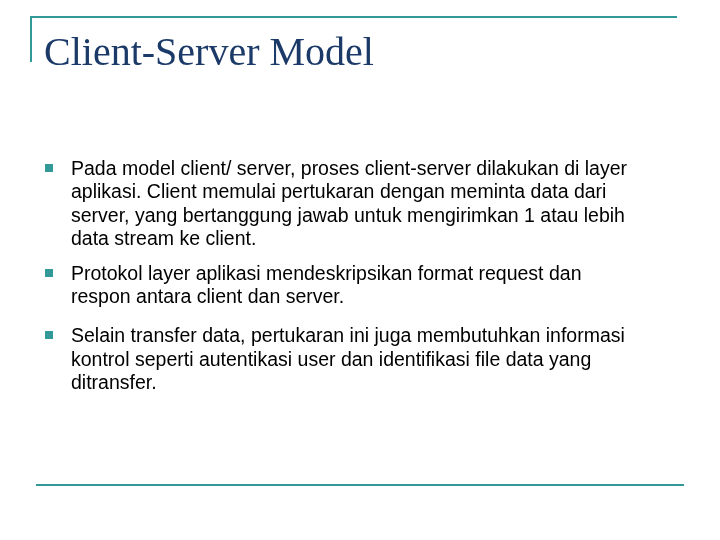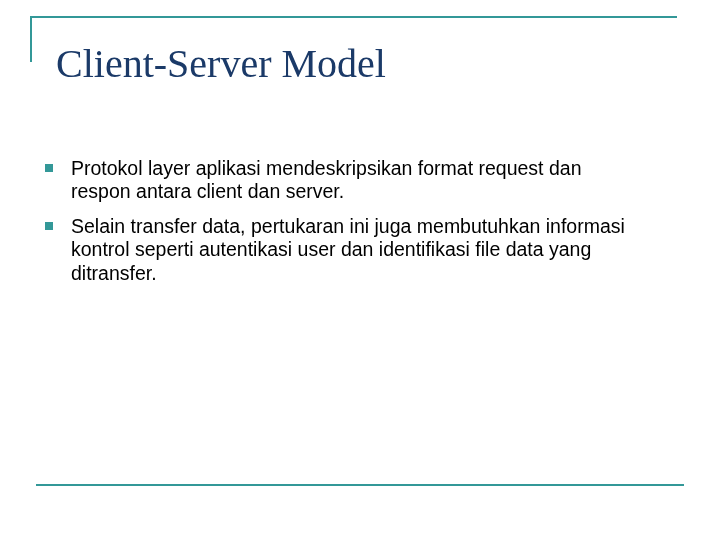--- a/index.html
+++ b/index.html
@@ -33,35 +33,35 @@
   }
   .slide-title {
     position: absolute;
     left: 40px;
     top: 24px;
     font-family: "Liberation Serif", serif;
     font-size: 40px;
     line-height: 48px;
     font-weight: normal;
     color: var(--navy, #1B3A68);
-    margin: 16px;
+    margin: 4px;
     white-space: nowrap;
   }
   .content {
     position: absolute;
     left: 45px;
     top: 157px;
     width: 645px;
   }
   .bullet-item {
     display: flex;
     align-items: flex-start;
   }
   .bullet-item:nth-child(2) { margin-top: 11px; }
-  .bullet-item:nth-child(3) { margin-top: 22px; font-style: italic; }
+  .bullet-item:nth-child(3) { margin-top: 16px; }
   .bullet-square {
     flex: none;
     width: 8px;
     height: 8px;
     margin: 7px 18px 0 0;
     background: var(--teal, #339898);
   }
   .bullet-text {
     font-size: 19.5px;
     line-height: 23.4px;
@@ -82,20 +82,27 @@
 
 <div class="slide">
 
   <div class="top-rule"></div>
   <div class="corner-rule"></div>
 
   <h1 class="slide-title">Client-Server Model</h1>
 
   <div class="content">
 
+    <div class="bullet-item">
+      <span class="bullet-square"></span>
+      <span class="bullet-text">Pada model client/ server, proses client-server dilakukan di layer
+aplikasi. Client memulai pertukaran dengan meminta data dari
+server, yang bertanggung jawab untuk mengirimkan 1 atau lebih
+data stream ke client.</span>
+    </div>
 
     <div class="bullet-item">
       <span class="bullet-square"></span>
       <span class="bullet-text">Protokol layer aplikasi mendeskripsikan format request dan
 respon antara client dan server.</span>
     </div>
 
     <div class="bullet-item">
       <span class="bullet-square"></span>
       <span class="bullet-text">Selain transfer data, pertukaran ini juga membutuhkan informasi

